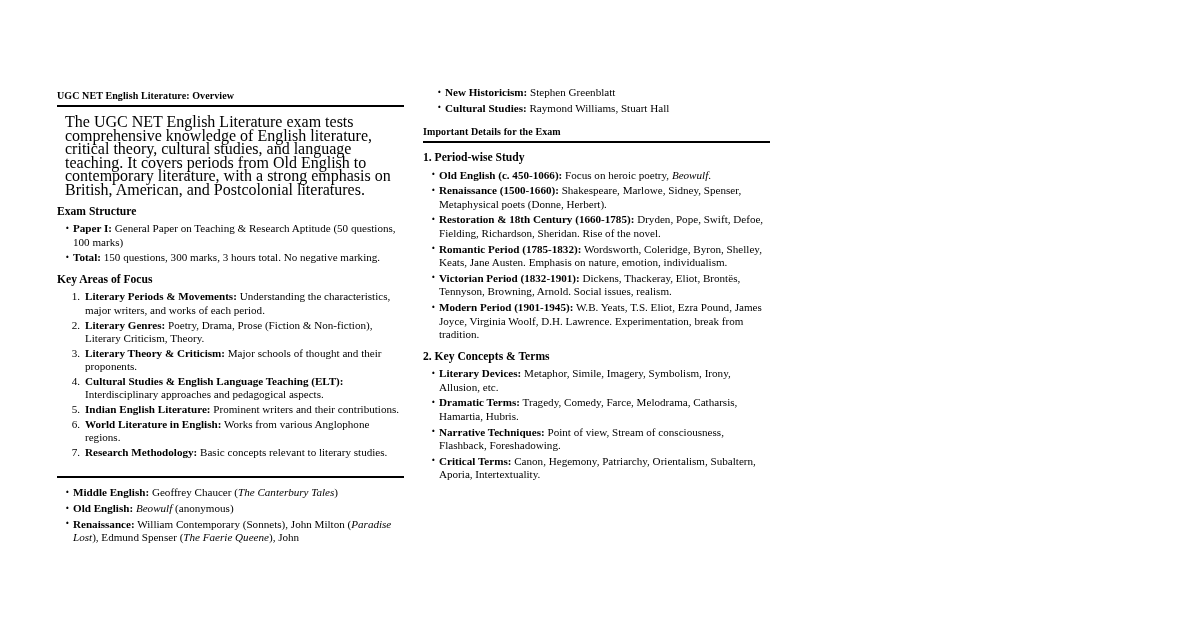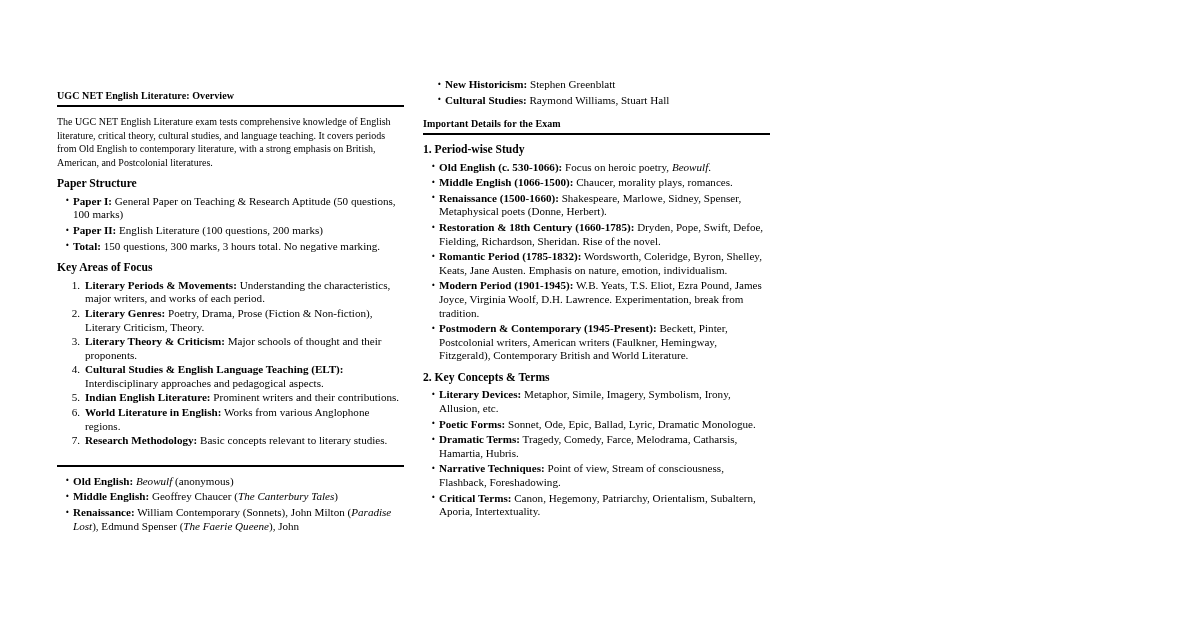--- a/index.html
+++ b/index.html
@@ -60,23 +60,23 @@
     width: 100%;
   }
   h3.sub-title {
     font-size: 11.6px;
     font-weight: bold;
     line-height: 1.25;
     margin: 8px 0 3px 0;
     padding: 0;
   }
   p.body-text {
-    font-size: 10px;
-    line-height: 13.6px;
-    margin: 0 0 4px 0;
+    font-size: 16px;
+    line-height: 13.6px;
+    margin: 0 0 4px 8px;
     padding: 0;
     text-align: left;
   }
   ul.bullets {
     list-style: none;
     margin: 2px 0 4px 0;
     padding: 0 0 0 8px;
   }
   ul.bullets > li {
     position: relative;
@@ -134,32 +134,28 @@
   <div class="columns">
 
     <div class="col col-left">
       <div class="flow-left">
 
         <h2 class="section-title">UGC NET English Literature: Overview</h2>
         <hr class="rule">
 
         <p class="body-text">The UGC NET English Literature exam tests comprehensive knowledge of English literature, critical theory, cultural studies, and language teaching. It covers periods from Old English to contemporary literature, with a strong emphasis on British, American, and Postcolonial literatures.</p>
 
-        <h3 class="sub-title">Paper Structure</h3>
+        <h3 class="sub-title">Exam Structure</h3>
 
         <ul class="bullets">
           <li>
             <span class="lead">Paper I:</span>
             <span>General Paper on Teaching &amp; Research Aptitude (50 questions, 100 marks)</span>
           </li>
           <li>
-            <span class="lead">Paper II:</span>
-            <span>English Literature (100 questions, 200 marks)</span>
-          </li>
-          <li>
             <span class="lead">Total:</span>
             <span>150 questions, 300 marks, 3 hours total. No negative marking.</span>
           </li>
         </ul>
 
         <h3 class="sub-title">Key Areas of Focus</h3>
 
         <ol class="numbers">
           <li>
             <span class="lead">Literary Periods &amp; Movements:</span>
@@ -191,100 +187,92 @@
           </li>
         </ol>
 
         <div class="spacer-md"></div>
 
         <hr class="rule">
 
 
         <ul class="bullets">
           <li>
+            <span class="lead">Middle English:</span>
+            <span>Geoffrey Chaucer (</span><span class="ital">The Canterbury Tales</span><span>)</span>
+          </li>
+          <li>
             <span class="lead">Old English:</span>
             <span class="ital">Beowulf</span><span> (anonymous)</span>
           </li>
           <li>
-            <span class="lead">Middle English:</span>
-            <span>Geoffrey Chaucer (</span><span class="ital">The Canterbury Tales</span><span>)</span>
-          </li>
-          <li>
             <span class="lead">Renaissance:</span>
             <span>William Contemporary (Sonnets), John Milton (</span><span class="ital">Paradise Lost</span><span>), Edmund Spenser (</span><span class="ital">The Faerie Queene</span><span>), John</span>
           </li>
         </ul>
 
       </div>
     </div>
 
     <div class="col col-right">
       <div class="flow-right">
 
-        <ul class="bullets" style="margin-top:0; padding-left:14px;">
+        <ul class="bullets" style="margin-top:8px; padding-left:14px;">
           <li>
             <span class="lead">New Historicism:</span>
             <span>Stephen Greenblatt</span>
           </li>
           <li>
             <span class="lead">Cultural Studies:</span>
             <span>Raymond Williams, Stuart Hall</span>
           </li>
         </ul>
 
         <div class="spacer-sm"></div>
 
         <h2 class="section-title">Important Details for the Exam</h2>
         <hr class="rule">
 
         <h3 class="sub-title">1. Period-wise Study</h3>
 
         <ul class="bullets">
           <li>
-            <span class="lead">Old English (c. 530-1066):</span>
+            <span class="lead">Old English (c. 450-1066):</span>
             <span>Focus on heroic poetry, </span><span class="ital">Beowulf</span><span>.</span>
-          </li>
-          <li>
-            <span class="lead">Middle English (1066-1500):</span>
-            <span>Chaucer, morality plays, romances.</span>
           </li>
           <li>
             <span class="lead">Renaissance (1500-1660):</span>
             <span>Shakespeare, Marlowe, Sidney, Spenser, Metaphysical poets (Donne, Herbert).</span>
           </li>
           <li>
             <span class="lead">Restoration &amp; 18th Century (1660-1785):</span>
             <span>Dryden, Pope, Swift, Defoe, Fielding, Richardson, Sheridan. Rise of the novel.</span>
           </li>
           <li>
             <span class="lead">Romantic Period (1785-1832):</span>
             <span>Wordsworth, Coleridge, Byron, Shelley, Keats, Jane Austen. Emphasis on nature, emotion, individualism.</span>
           </li>
           <li>
+            <span class="lead">Victorian Period (1832-1901):</span>
+            <span>Dickens, Thackeray, Eliot, Brontës, Tennyson, Browning, Arnold. Social issues, realism.</span>
+          </li>
+          <li>
             <span class="lead">Modern Period (1901-1945):</span>
             <span>W.B. Yeats, T.S. Eliot, Ezra Pound, James Joyce, Virginia Woolf, D.H. Lawrence. Experimentation, break from tradition.</span>
           </li>
-          <li>
-            <span class="lead">Postmodern &amp; Contemporary (1945-Present):</span>
-            <span>Beckett, Pinter, Postcolonial writers, American writers (Faulkner, Hemingway, Fitzgerald), Contemporary British and World Literature.</span>
-          </li>
         </ul>
 
         <h3 class="sub-title">2. Key Concepts &amp; Terms</h3>
 
         <ul class="bullets">
           <li>
             <span class="lead">Literary Devices:</span>
             <span>Metaphor, Simile, Imagery, Symbolism, Irony, Allusion, etc.</span>
           </li>
           <li>
-            <span class="lead">Poetic Forms:</span>
-            <span>Sonnet, Ode, Epic, Ballad, Lyric, Dramatic Monologue.</span>
-          </li>
-          <li>
             <span class="lead">Dramatic Terms:</span>
             <span>Tragedy, Comedy, Farce, Melodrama, Catharsis, Hamartia, Hubris.</span>
           </li>
           <li>
             <span class="lead">Narrative Techniques:</span>
             <span>Point of view, Stream of consciousness, Flashback, Foreshadowing.</span>
           </li>
           <li>
             <span class="lead">Critical Terms:</span>
             <span>Canon, Hegemony, Patriarchy, Orientalism, Subaltern, Aporia, Intertextuality.</span>

